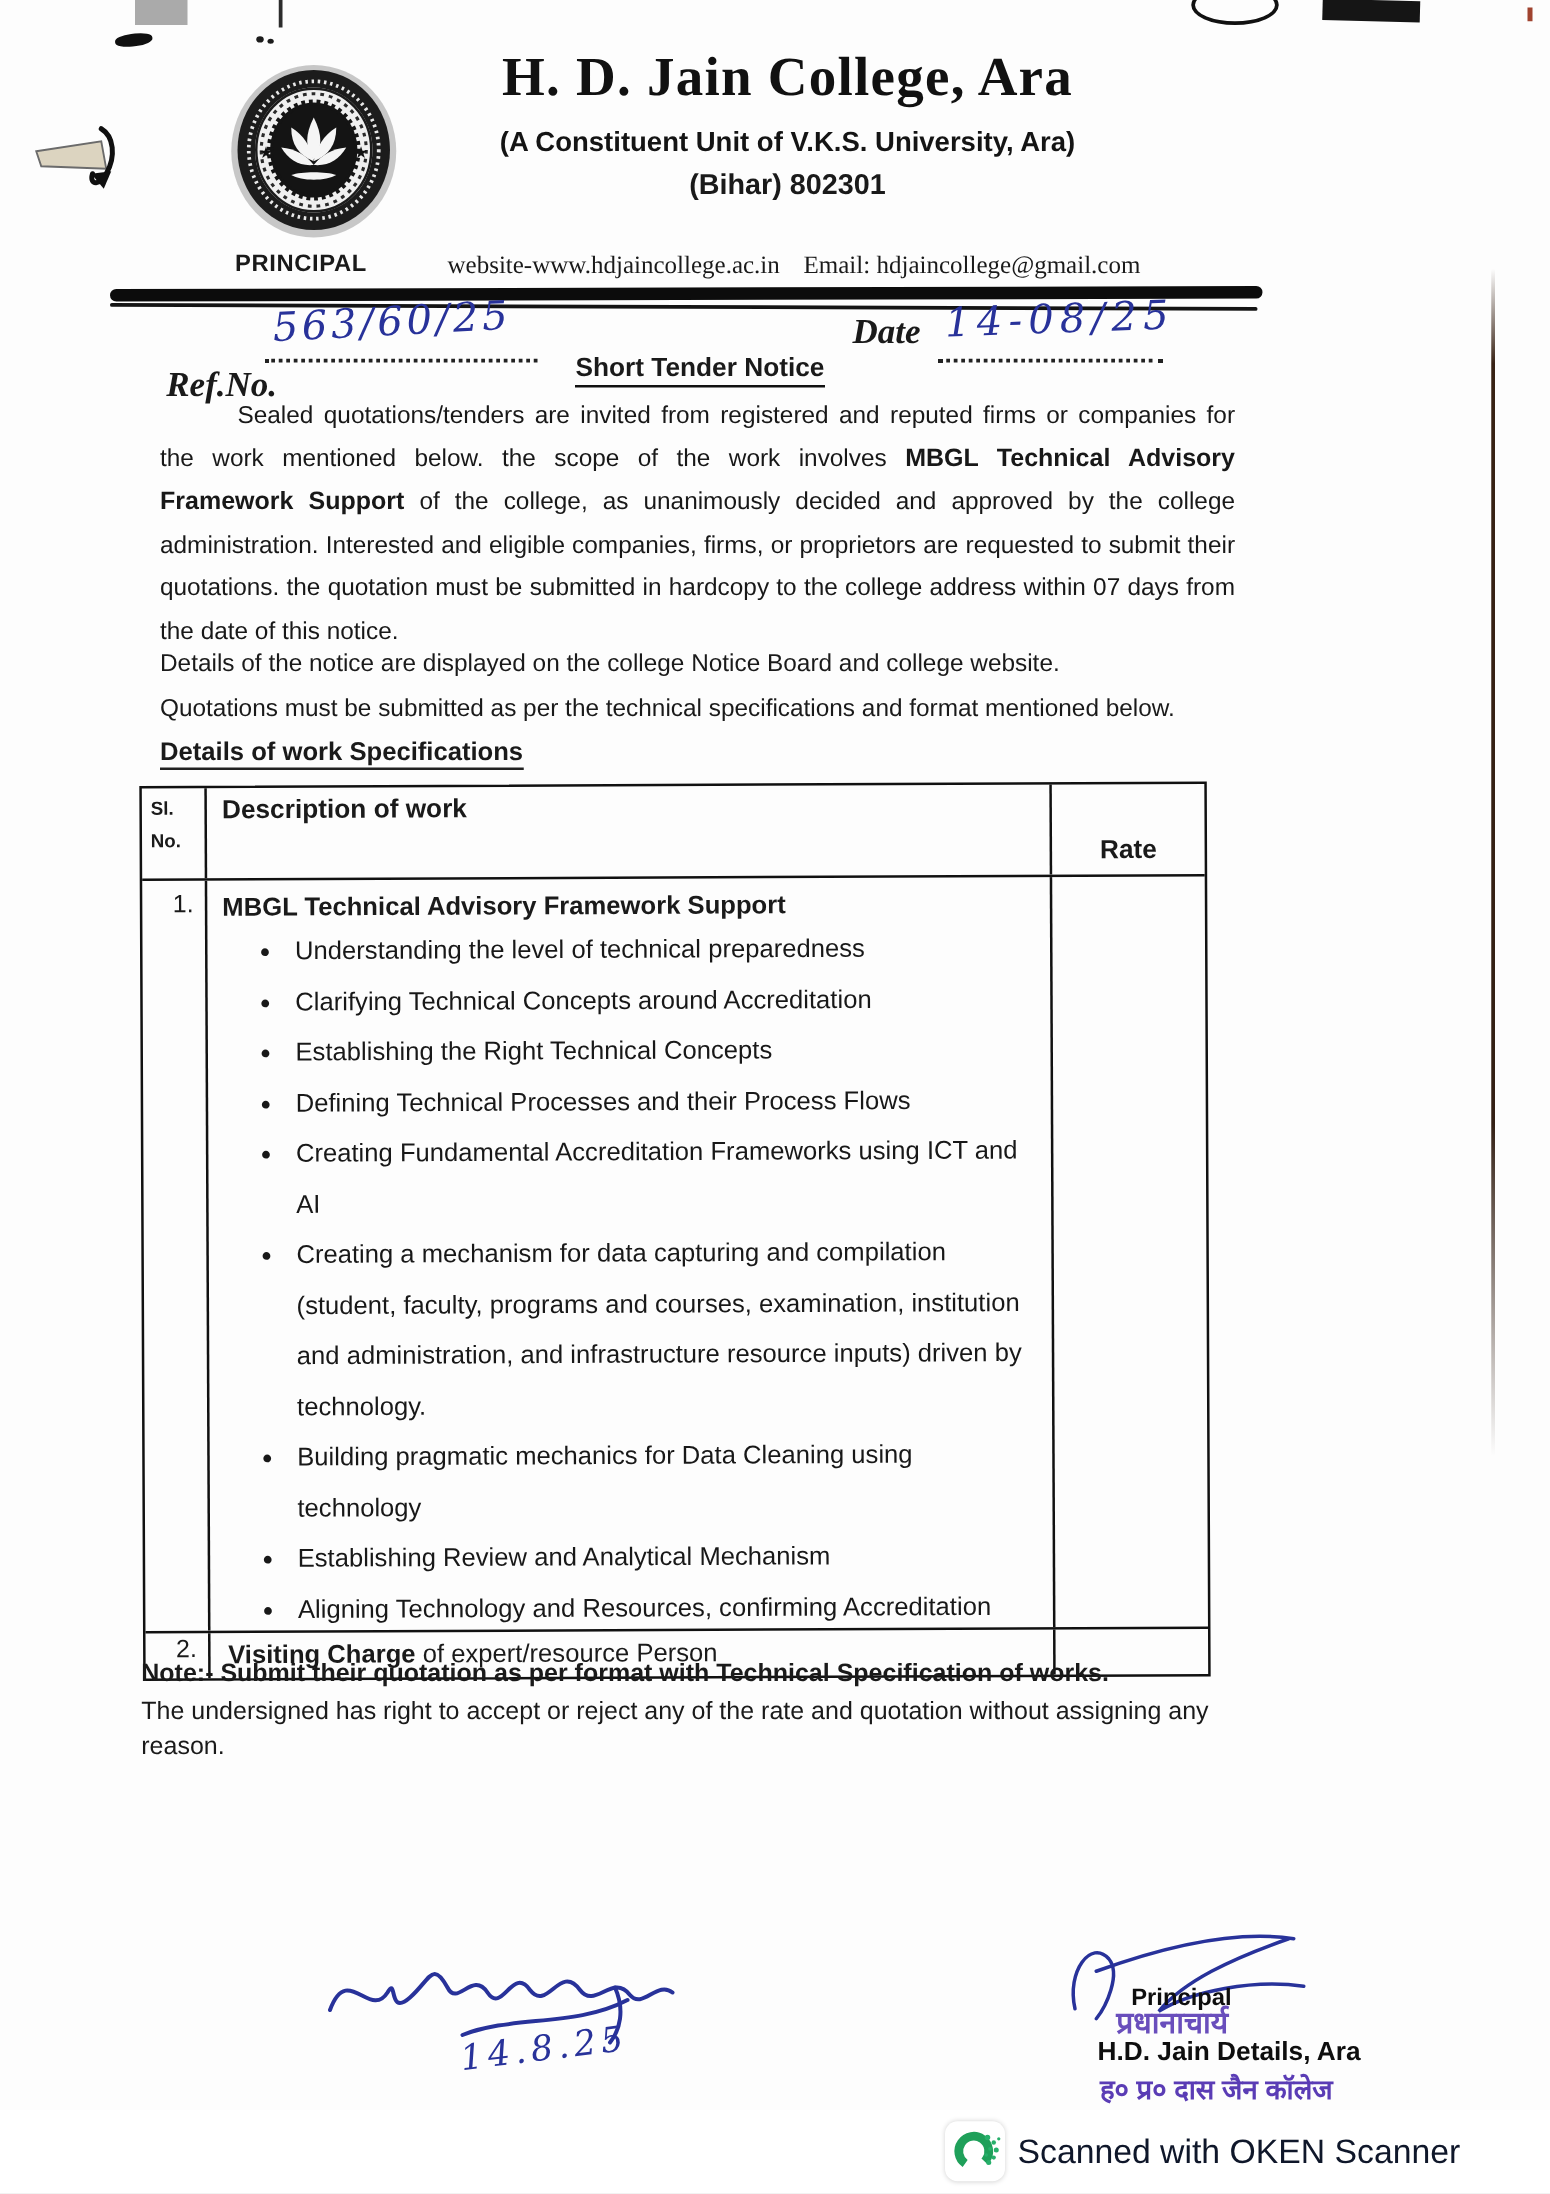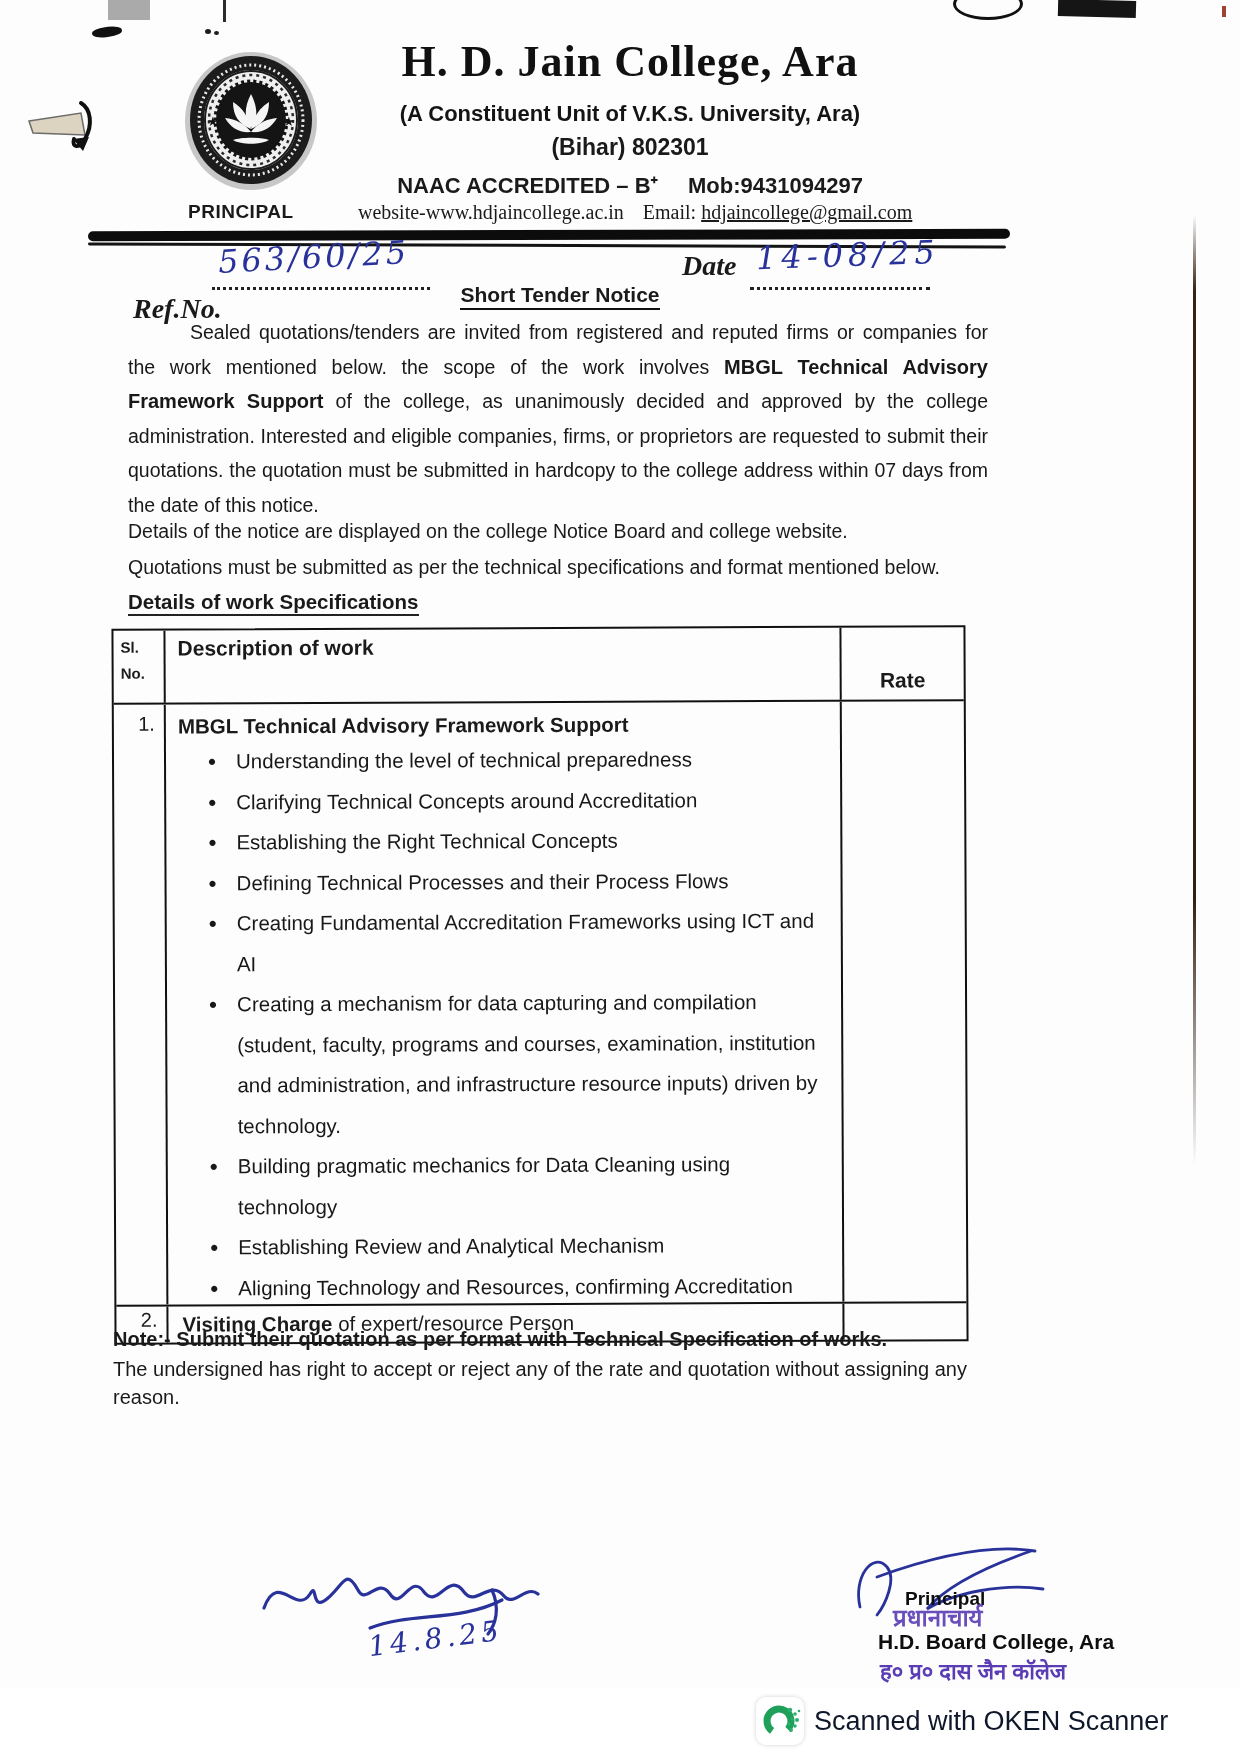--- a/index.html
+++ b/index.html
@@ -24,21 +24,21 @@
   .seal{position:absolute;left:183px;top:50px;width:136px;height:142px;}
   .title-block{position:absolute;left:300px;top:36px;width:660px;text-align:center;}
   .college-name{font-family:"Liberation Serif",serif;font-weight:bold;font-size:44px;letter-spacing:1px;color:#111;}
   .constituent{margin-top:14px;font-weight:bold;font-size:22px;color:#141414;}
   .address{margin-top:7px;font-weight:bold;font-size:23px;}
   .naac-row{margin-top:8px;font-size:22px;font-weight:bold;font-stretch:condensed;}
   .naac-row .mob{margin-left:30px;font-weight:bold;}
   .principal{position:absolute;left:188px;top:201px;font-weight:bold;font-size:19px;letter-spacing:.5px;}
   .web-email{position:absolute;left:358px;top:201px;font-family:"Liberation Serif",serif;font-size:20px;}
   .web-email .email-part{margin-left:14px;}
-  .web-email .email-val{text-decoration:underline;}
+  .web-email .email-val{}
   .rule-thick{position:absolute;left:88px;top:230px;width:922px;height:10px;background:#0c0c0c;border-radius:5px;transform:rotate(-.15deg);}
   .rule-thin{position:absolute;left:88px;top:244px;width:918px;height:3px;background:#141414;border-radius:2px;transform:rotate(.2deg);}
 
   
   .hand{font-family:"DejaVu Serif",serif;font-style:italic;color:#28329a;}
   .ref-label{position:absolute;left:133px;top:250px;font-family:"Liberation Serif",serif;font-style:italic;font-size:28px;font-weight:bold;margin-top:43px;}
   .ref-value{position:absolute;left:218px;top:238px;font-size:32px;letter-spacing:3px;transform:rotate(-3deg);}
   .ref-dots{position:absolute;left:212px;top:287px;width:218px;border-bottom:3px dotted #222;}
   .date-label{position:absolute;left:682px;top:250px;font-family:"Liberation Serif",serif;font-style:italic;font-size:28px;font-weight:bold;}
   .date-value{position:absolute;left:756px;top:236px;font-size:32px;letter-spacing:5px;transform:rotate(-2deg);}
@@ -136,23 +136,20 @@
       <path d="M42 68 C48 78 56 83 68 82 C62 74 53 69 42 68 Z"></path>
       <path d="M94 68 C88 78 80 83 68 82 C74 74 83 69 94 68 Z"></path>
       <path d="M50 90 C58 95 78 95 86 90 C78 87 58 87 50 90 Z"></path>
     </g>
   </svg>
 
   <div class="title-block">
     <div class="college-name">H. D. Jain College, Ara</div>
     <div class="constituent">(A Constituent Unit of V.K.S. University, Ara)</div>
     <div class="address">(Bihar) 802301</div>
-    <div class="naac-row">
-      <span>NAAC ACCREDITED  –  B⁺</span><span class="mob">Mob:9431094297</span>
-    </div>
   </div>
   <div class="principal">PRINCIPAL</div>
   <div class="web-email">
     <span>website-www.hdjaincollege.ac.in</span>
     <span class="email-part">Email:</span>
     <span class="email-val">hdjaincollege@gmail.com</span>
   </div>
   <div class="rule-thick"></div>
   <div class="rule-thin"></div>
 
@@ -214,21 +211,21 @@
 
   <svg class="sig-right" width="220" height="95">
     <g fill="none" stroke="#28329a" stroke-width="2.8" stroke-linecap="round">
       <path d="M25 72 C18 42 38 16 52 32 C62 44 50 70 42 80"></path>
       <path d="M42 42 C86 26 150 8 200 16"></path>
       <path d="M196 16 C150 32 112 50 92 74 C118 58 168 48 208 54"></path>
     </g>
   </svg>
   <div class="sig-principal">Principal</div>
   <div class="stamp stamp1">प्रधानाचार्य</div>
-  <div class="sig-college">H.D. Board College, Ara</div>
+  <div class="sig-college">H.D. Jain Details, Ara</div>
   <div class="stamp stamp2">ह० प्र० दास जैन कॉलेज</div>
   <div class="stamp stamp3">आरा</div>
 
   <div class="footer-bar"></div>
   <div class="oken-tile">
     <svg width="48" height="48" viewBox="0 0 48 48">
       <circle cx="23" cy="24" r="12" fill="none" stroke="#1fa05a" stroke-width="7" stroke-dasharray="58 18" transform="rotate(125 23 24)"></circle>
       <g fill="#27b06b">
         <circle cx="34" cy="13" r="2.2"></circle>
           <circle cx="39" cy="17" r="1.8"></circle>

